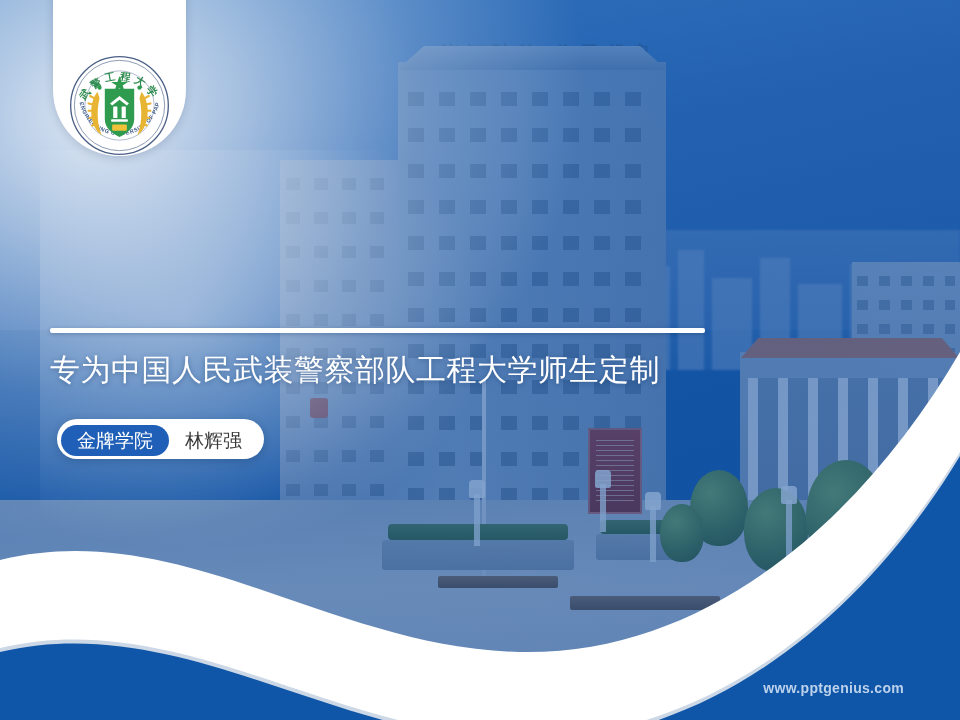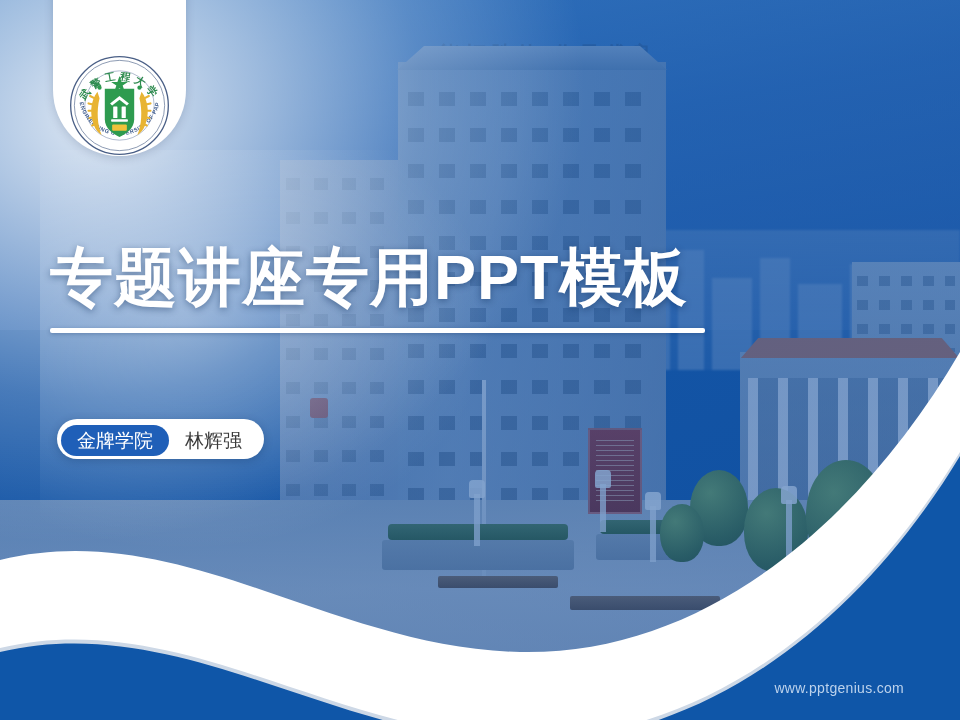--- a/index.html
+++ b/index.html
@@ -214,21 +214,21 @@
   
   .wave{ position:absolute; left:0; top:0; width:960px; height:720px; }
 
   
   .foot-left{
     position:absolute; left:50px; top:678px;
     color:#c6d9ef; font-size:15px; letter-spacing:.6px; white-space:nowrap;
   }
   .foot-right{
     position:absolute; right:56px; top:680px;
-    color:#bcd2ec; font-size:14px; letter-spacing:.3px; white-space:nowrap;
+    color:#bcd2ec; font-size:14px; letter-spacing:.3px; white-space:nowrap;font-weight:bold;
   }
 </style>
 </head>
 <body>
 
 <div id="stage">
 
   <div class="photo">
     <div class="sky"></div>
 
@@ -362,24 +362,24 @@
 
     <g fill="#ffffff">
       <path d="M82,96 L100,82 L118,96 L114,100 L100,89 L86,100 Z"></path>
       <rect x="88" y="102" width="8" height="22" rx="1"></rect>
       <rect x="104" y="102" width="8" height="22" rx="1"></rect>
       <rect x="84" y="126" width="32" height="5" rx="1.5"></rect>
     </g>
     <rect x="86" y="136" width="28" height="12" rx="2" fill="#f0c23a"></rect>
   </svg>
 
-  <div class="title">专题讲座专用PPT模板</div>
 
   <div class="divider"></div>
 
+  <div class="subtitle">专为中国人民武装警察部队工程大学师生定制</div>
 
   <div class="badge">
     <span class="badge-tag">金牌学院</span>
     <span class="badge-name">林辉强</span>
   </div>
 
   <div class="foot-right">www.pptgenius.com</div>
 
 </div>
 

